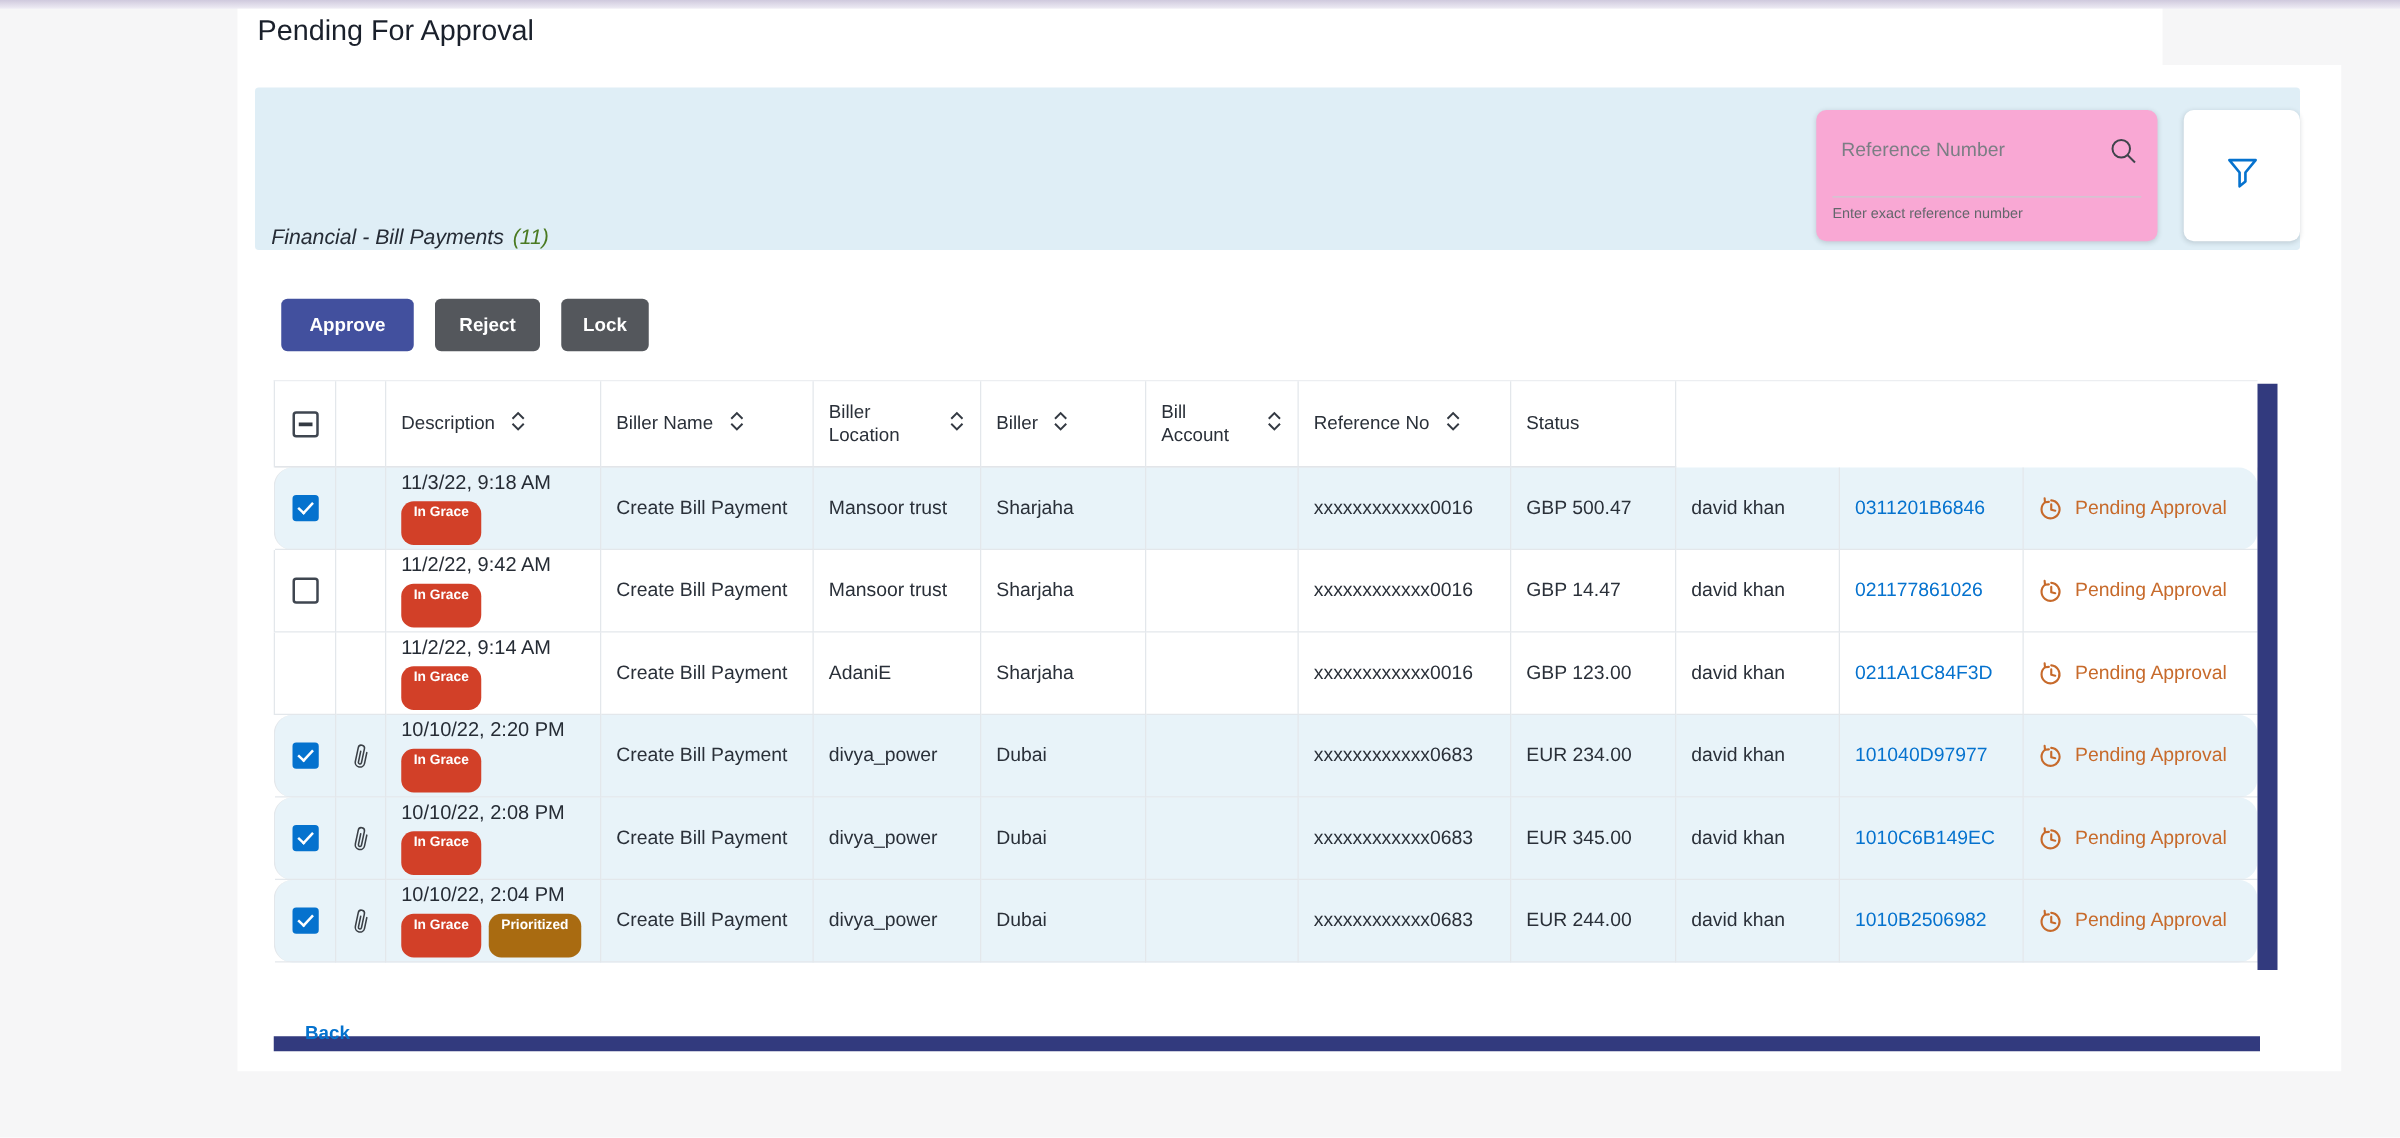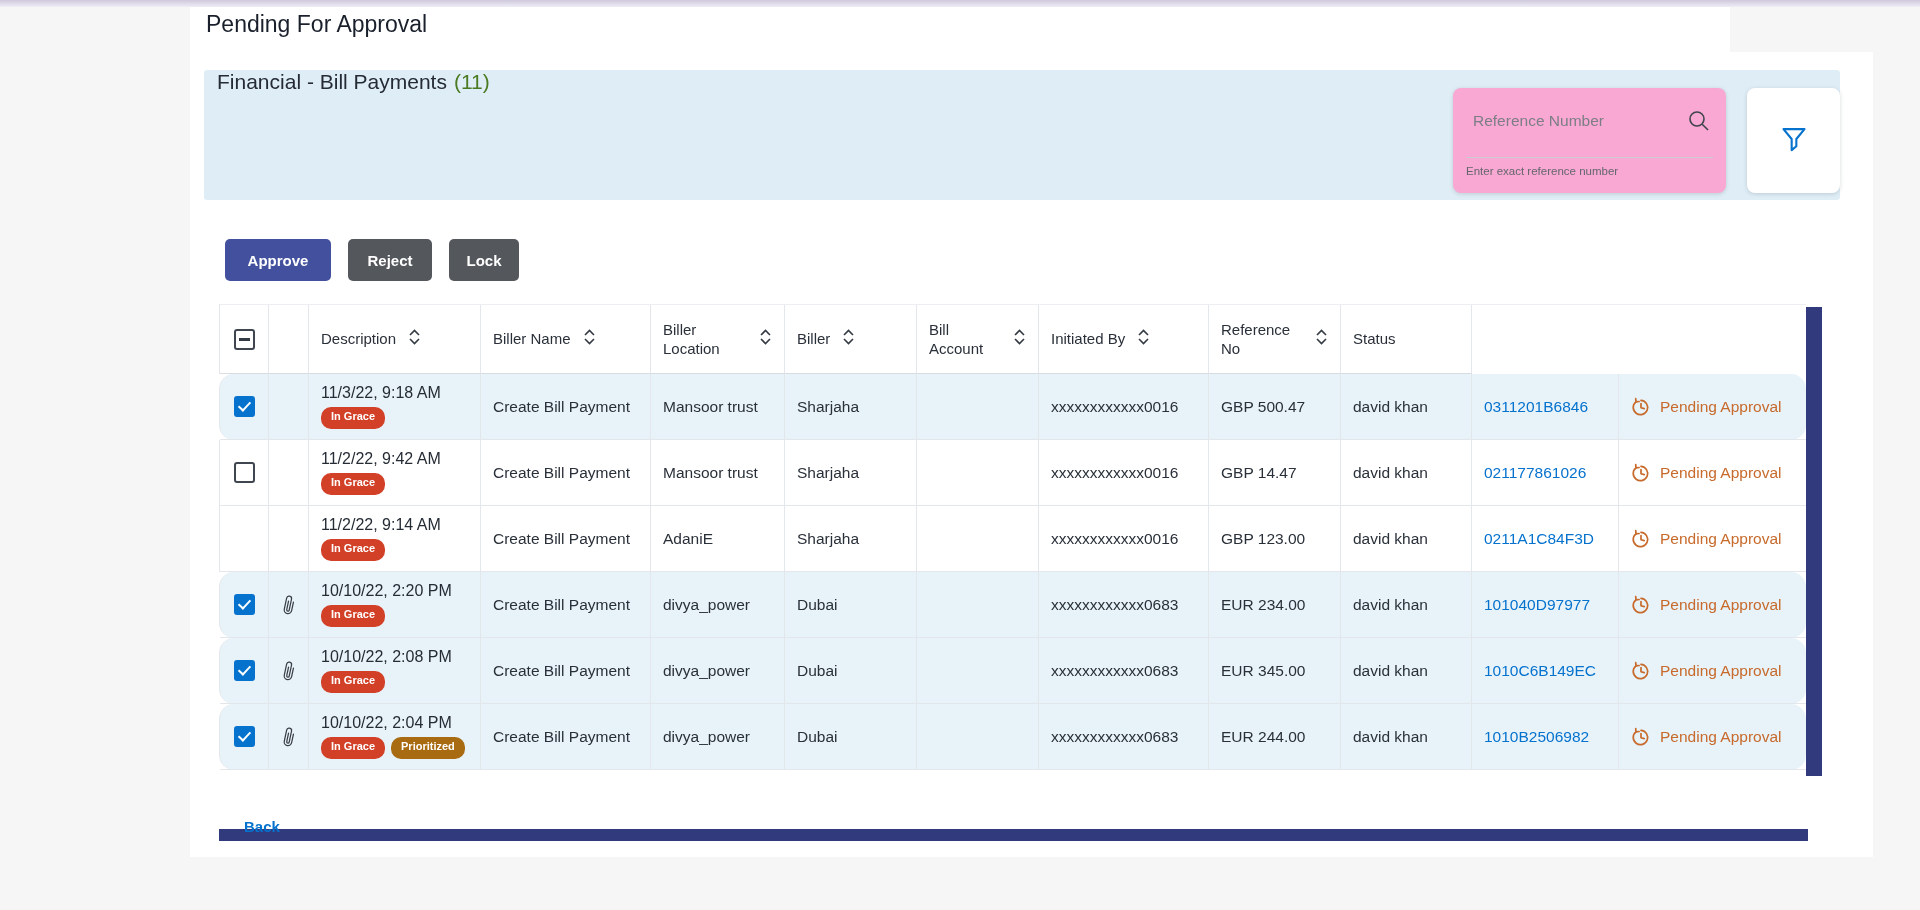--- a/index.html
+++ b/index.html
@@ -10,22 +10,22 @@
   .topstrip { position:absolute; left:0; top:0; width:1920px; height:7px;
     background:linear-gradient(#cfc9dd,#efedf5); }
   .title-strip { position:absolute; left:190px; top:7px; width:1540px; height:45px; background:#fff; }
   .page-title { position:absolute; left:206px; top:11px; font-size:23px; font-weight:500; color:#1a202b; }
 
   .card { position:absolute; left:190px; top:52px; width:1683px; height:805px; background:#fff; }
 
   
   .banner { position:absolute; left:14px; top:18px; width:1636px; height:130px;
     background:var(--banner,#dfeef6); border-radius:3px; }
-  .banner-title { position:absolute; left:13px; top:0; height:100%; display:flex; align-items:flex-start;
-    font-size:21px; color:#252b35; }
+  .banner-title { position:absolute; left:13px; top:0; height:100%; display:flex; align-items:flex-end;
+    font-size:17px; color:#252b35;font-style:italic; }
   .banner-title .count { color:var(--count_green,#4a7a21); margin-left:7px; }
 
   .search-card { position:absolute; left:1249px; top:18px; width:273px; height:105px; background:#f9a8d4;
     border-radius:8px; box-shadow:0 1px 4px rgba(40,50,60,.18); }
   .search-card input { position:absolute; left:20px; top:24px; width:190px; border:none; outline:none;
     font-size:15.5px; color:#30343b; font-family:inherit; background:transparent; }
   .search-card input::placeholder { color:#7b7e84; opacity:1; }
   .search-icon { position:absolute; right:15px; top:21px; cursor:pointer; }
   .search-divider { position:absolute; left:13px; right:13px; top:69px; height:1px; background:#c9ccd0; }
   .search-hint { position:absolute; left:13px; top:77px; font-size:11.5px; color:#63666b; }
@@ -52,21 +52,21 @@
   .trow.selected { background:var(--selected_row,#e8f3f9);border-radius:15px; }
   .hcell, .cell { border-right:1px solid var(--border,#e3e7eb); border-bottom:1px solid var(--border,#e3e7eb);
     display:flex; align-items:center; padding:0 12px; overflow:hidden; }
   .hcell { border-bottom:1px solid #d9dde2; gap:12px; }
   .hlabel { font-size:15px; color:#2a3039; line-height:1.3; }
   .c-sel, .c-att { justify-content:center; padding:0; }
   .cell { font-size:15.5px; color:#2a3039; }
   .c-date { flex-direction:column; align-items:flex-start; justify-content:center; gap:5px; }
   .date-line { font-size:16px; color:#262c35; }
   .badges { display:flex; gap:6px; }
-  .badge { color:#fff; font-size:11px; font-weight:700; padding:3px 10px 7px; border-radius:10px; white-space:nowrap; }
+  .badge { color:#fff; font-size:11px; font-weight:700; padding:3px 10px 20px; border-radius:10px; white-space:nowrap; }
   .badge-red { background:var(--badge_red,#d24028); }
   .badge-amber { background:var(--badge_amber,#a96b11); }
   .ref-link { color:var(--accent,#0572ce); text-decoration:none; cursor:pointer; }
   .c-status { gap:9px; }
   .status-text { color:var(--status_orange,#c76a2b); white-space:nowrap; }
   .status-icon { display:flex; color:var(--status_orange,#c76a2b); }
 
   
   .cb { position:relative; width:21px; height:21px; border:2px solid #3f4650; border-radius:3px;
     background:#fff; cursor:pointer; }
@@ -165,27 +165,20 @@
               </svg></span>
         </div>
         <div class="hcell">
           <span class="hlabel">Bill Account</span>
           <span class="sort"><svg width="13" height="16" viewBox="0 0 13 16" fill="none" stroke="#343a43" stroke-width="1.6">
                 <polyline points="2,6 6.5,1.5 11,6"></polyline>
                 <polyline points="2,10 6.5,14.5 11,10"></polyline>
               </svg></span>
         </div>
         <div class="hcell">
-          <span class="hlabel">Initiated By</span>
-          <span class="sort"><svg width="13" height="16" viewBox="0 0 13 16" fill="none" stroke="#343a43" stroke-width="1.6">
-                <polyline points="2,6 6.5,1.5 11,6"></polyline>
-                <polyline points="2,10 6.5,14.5 11,10"></polyline>
-              </svg></span>
-        </div>
-        <div class="hcell">
           <span class="hlabel">Reference No</span>
           <span class="sort"><svg width="13" height="16" viewBox="0 0 13 16" fill="none" stroke="#343a43" stroke-width="1.6">
                 <polyline points="2,6 6.5,1.5 11,6"></polyline>
                 <polyline points="2,10 6.5,14.5 11,10"></polyline>
               </svg></span>
         </div>
         <div class="hcell">
           <span class="hlabel">Status</span>
         </div>
       </div>

